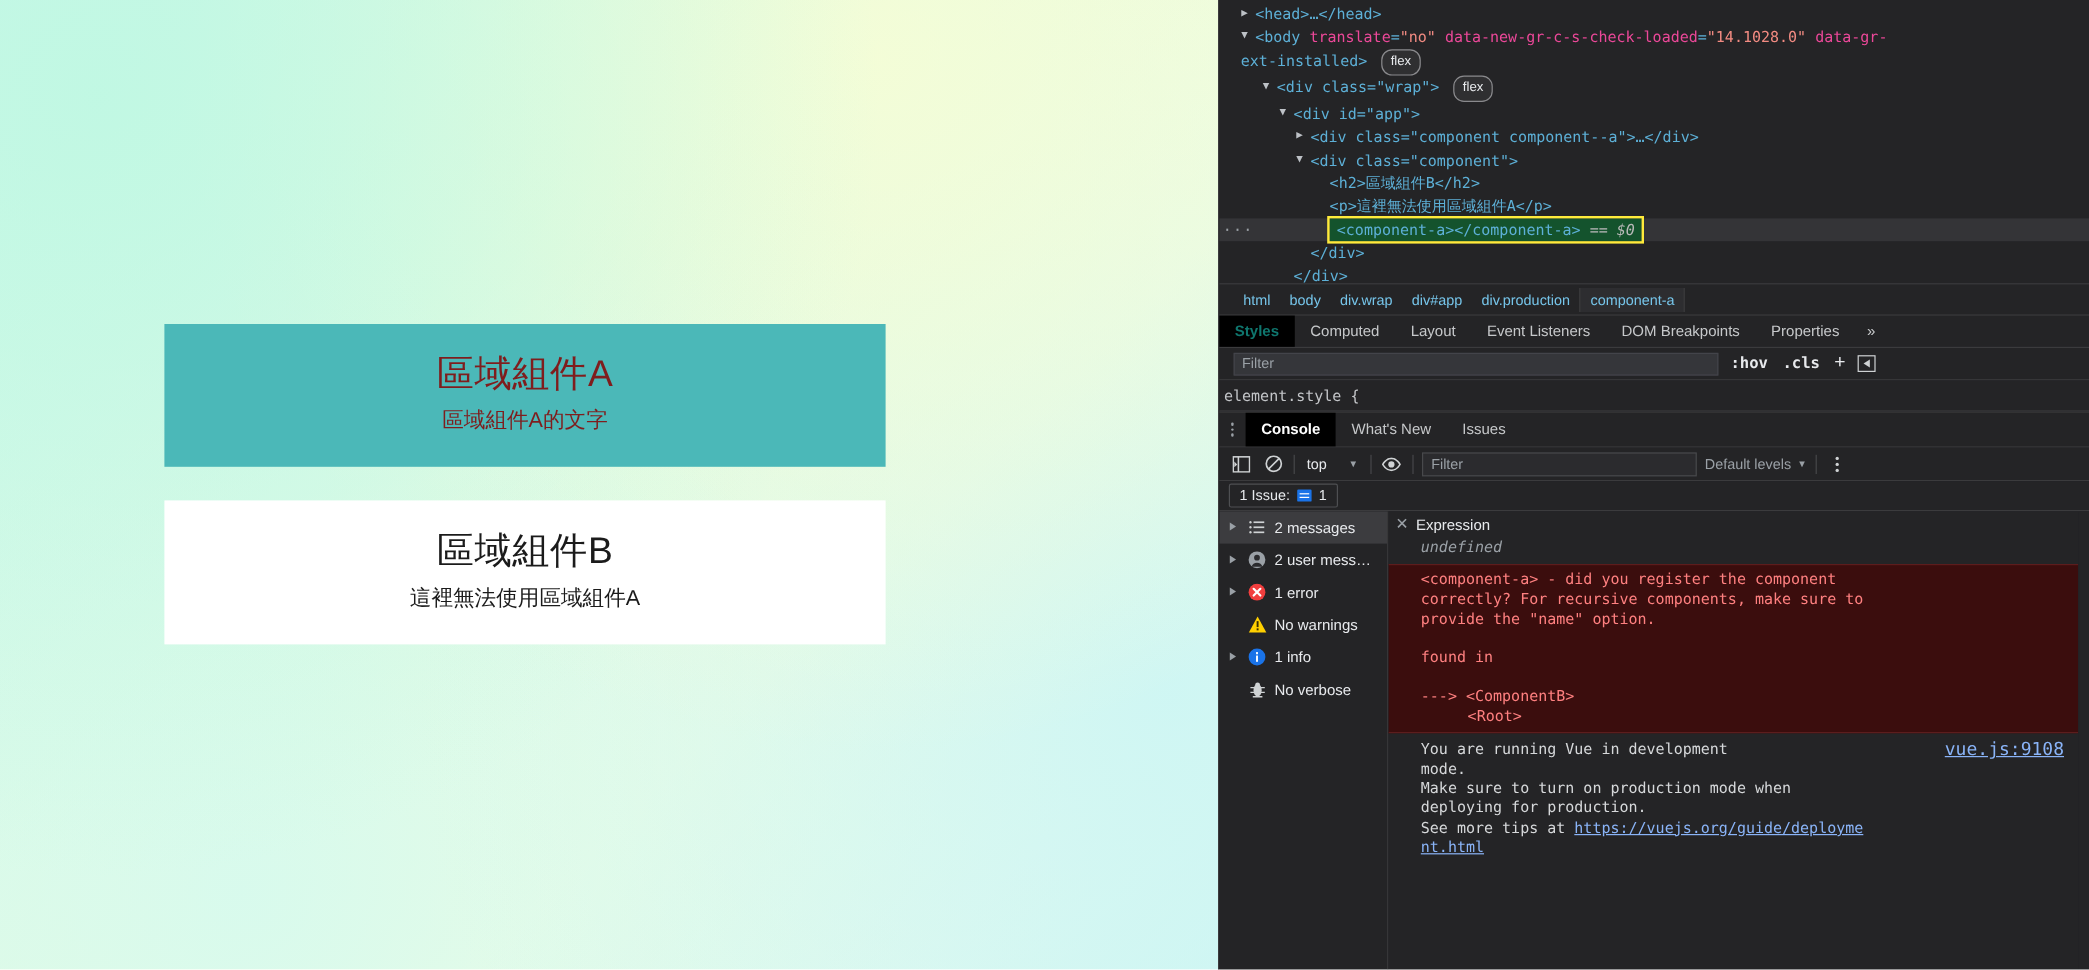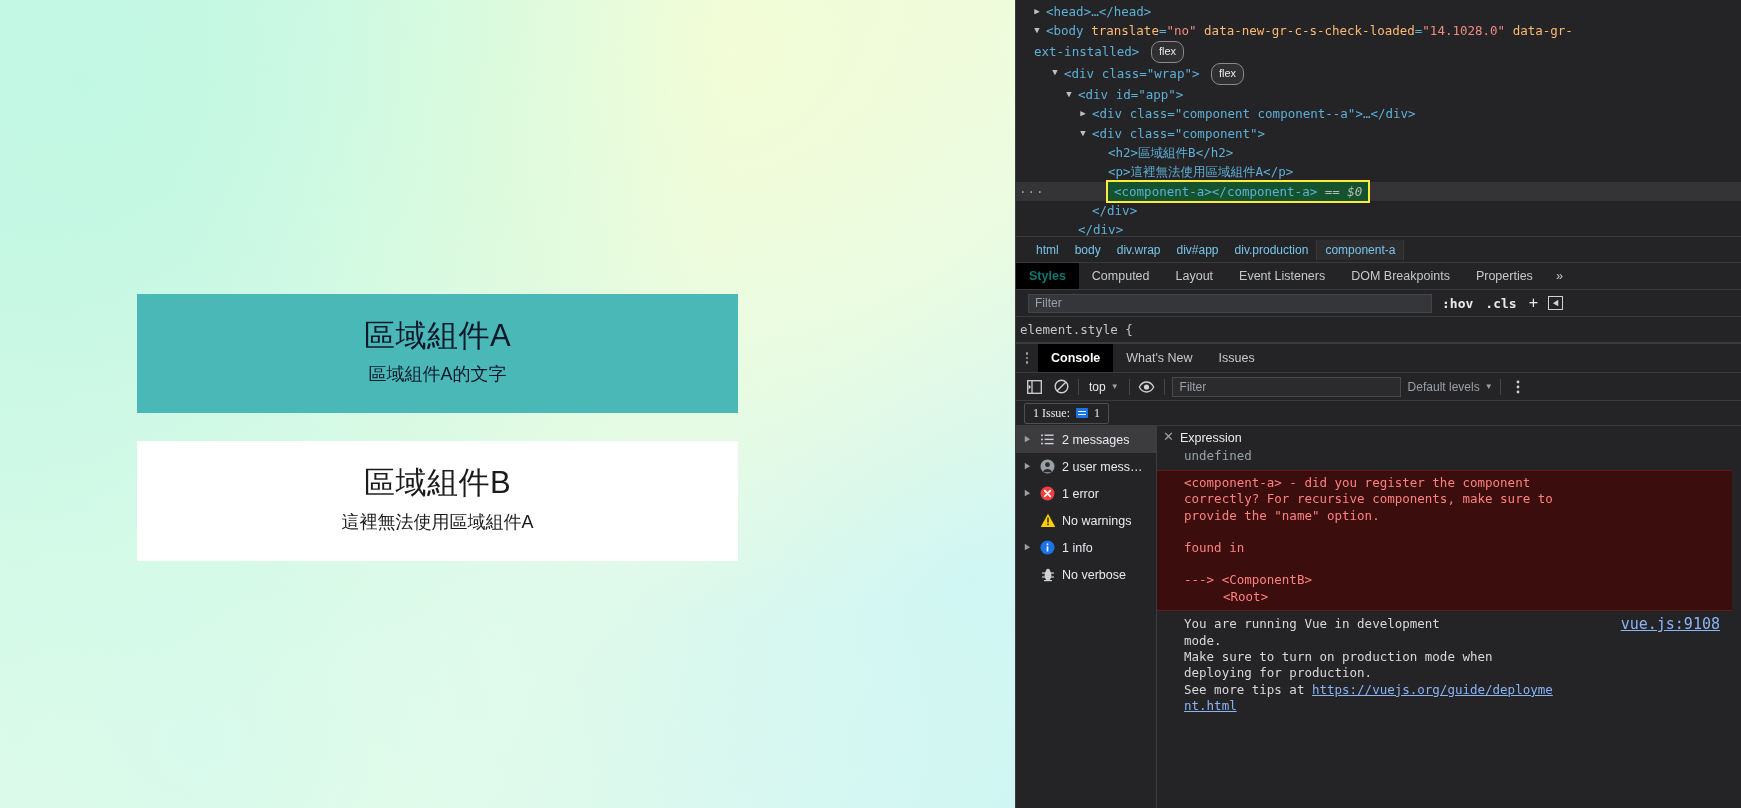--- a/index.html
+++ b/index.html
@@ -38,22 +38,21 @@
     width: 601px;
   }
   .component {
     width: 601px;
     text-align: center;
     padding: 22px 10px 26px 10px;
     margin-bottom: 28px;
   }
   .component--a {
     background: #4bb8b8;
-    color: #0f172a;
-    margin-top: 24px;
+    color: #7f1d1d;
   }
   .component--b {
     background: #ffffff;
     color: #1b1b1b;
   }
   .component h2 {
     margin: 0 0 6px 0;
     font-size: 31px;
     font-weight: 400;
     line-height: 1.3;
@@ -94,21 +93,21 @@
   .dnode { position: relative; padding-left: 18px; }
   .dnode .tw {
     position: absolute;
     left: 0; top: 0;
     width: 14px;
     color: #bdc1c6;
     font-size: 9px;
     text-align: center;
   }
   .tag  { color: #5db0d7; }
-  .attr { color: #fdba74; }
+  .attr { color: #ec4899; }
   .val  { color: #f28b82; }
   .badge-flex {
     display: inline-block;
     border: 1px solid #8a8a8d;
     border-radius: 9px;
     padding: 0 7px 1px 7px;
     font-size: 11px;
     color: #e8eaed;
     background: #2f2f31;
     margin-left: 4px;
@@ -269,21 +268,21 @@
   }
   .tb-icon {
     width: 20px; height: 20px;
     display: inline-flex; align-items: center; justify-content: center;
     color: #cfd2d4;
   }
   .tb-sep { width: 1px; height: 16px; background: #46474a; }
   .ctx-select {
     color: #e8eaed;
     font-size: 12px;
-    display: flex; align-items: center; gap: 5px;
+    display: flex; align-items: center; gap: 18px;
     padding: 0 3px;
     white-space: nowrap;
   }
   .caret { font-size: 8px; color: #9aa0a6; }
   #console-filter {
     flex: 1;
     height: 20px;
     background: #2b2b2e;
     border: 1px solid #48494c;
     color: #9aa0a6;
@@ -307,21 +306,20 @@
     padding-left: 8px;
   }
   .issue-chip {
     border: 1px solid #4e4f52;
     border-radius: 2px;
     padding: 2px 8px;
     font-size: 12px;
     color: #e8eaed;
     display: inline-flex; align-items: center; gap: 6px;
     background: #242426;
-    font-family: Liberation Serif, serif;
   }
   .issue-glyph {
     display: inline-block;
     width: 12px; height: 10px;
     background: #1a73e8;
     border-radius: 1px;
     position: relative;
   }
   .issue-glyph::after {
     content:"";
@@ -369,21 +367,21 @@
     line-height: 16.4px;
     overflow: hidden;
   }
   .expr-row {
     display: flex; align-items: flex-start;
     padding: 4px 0 0 6px;
     gap: 6px;
   }
   .x-close { color: #9aa0a6; font-size: 13px; line-height: 13px; font-family:"Liberation Sans",sans-serif;}
   .expr-label { color: #e8eaed; font-family: "Liberation Sans", sans-serif; font-size: 12.5px; }
-  .expr-val { color: #9aa0a6; padding: 2px 0 5px 27px; }
+  .expr-val { color: #9aa0a6; padding: 2px 0 5px 27px; font-style: italic; }
   .err-block {
     background: #3b0d0d;
     border-top: 1px solid #5c1d1d;
     border-bottom: 1px solid #5c1d1d;
     color: #ff8080;
     padding: 4px 8px 5px 27px;
     white-space: pre-wrap;
   }
   .err-block .gap { display:block; height: 16px; }
   .info-block {

